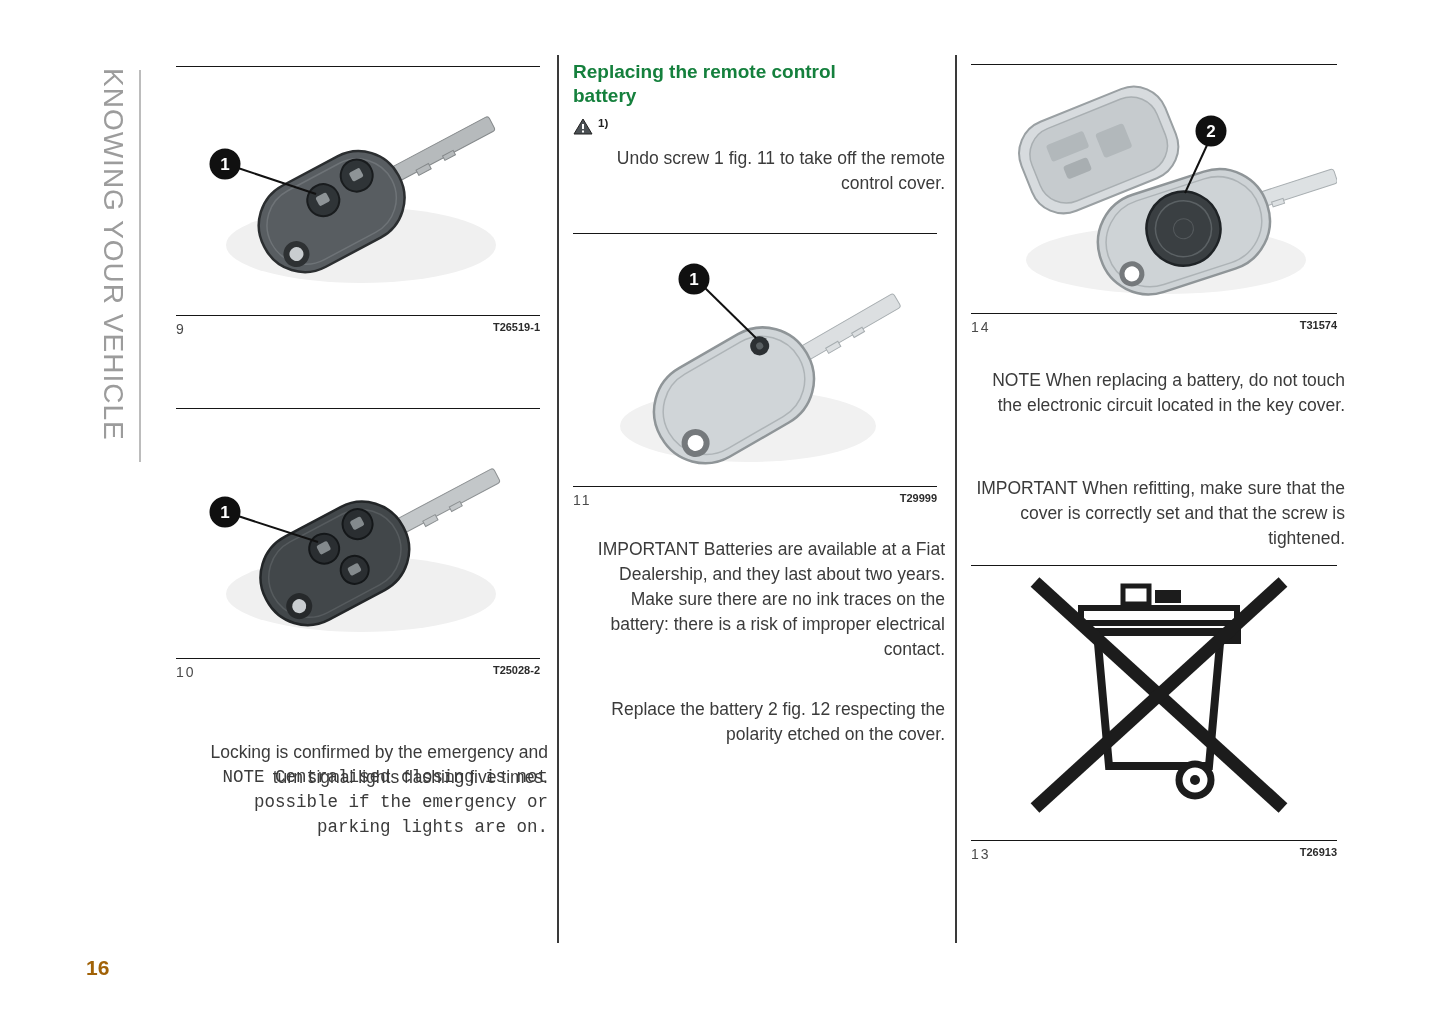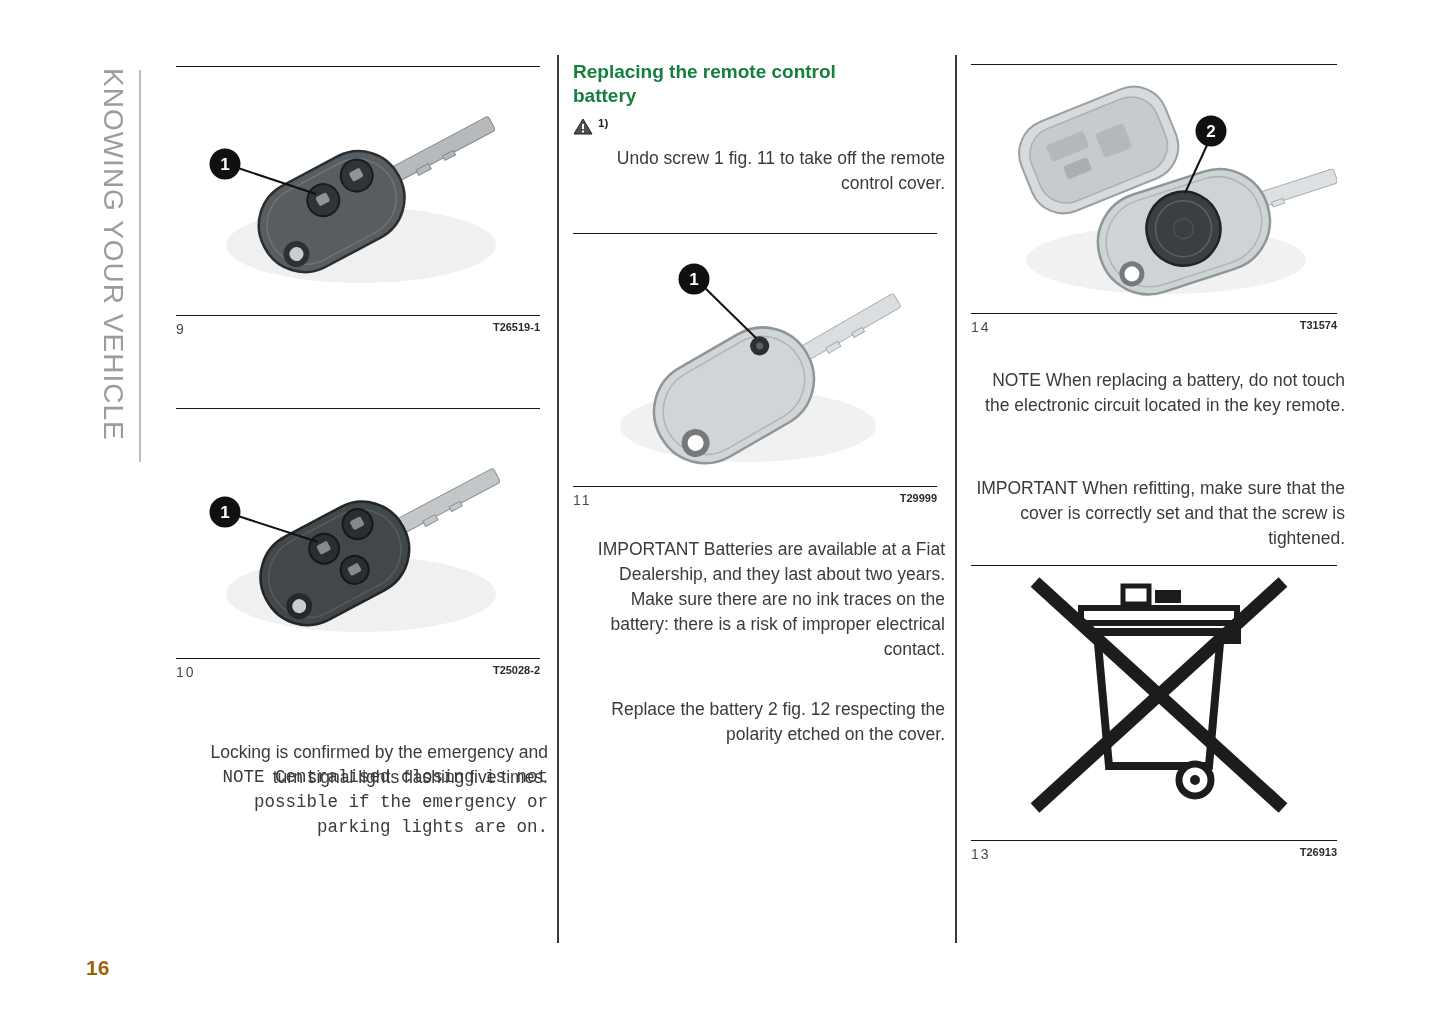--- a/index.html
+++ b/index.html
@@ -171,21 +171,21 @@
         <text class="callout-text" x="240" y="72" text-anchor="middle" font-size="17" font-weight="bold" fill="#fff">2</text>
       </svg>
     </div>
     <div class="hrule"></div>
     <div class="fig-cap">
       <span class="fig-num">14</span>
       <span class="fig-code">T31574</span>
     </div>
   </div>
 
-  <p class="para" style="left:971px;top:368px;width:374px;">NOTE When replacing a battery, do not touch the electronic circuit located in the key remote.</p>
+  <p class="para" style="left:971px;top:368px;width:374px;">NOTE When replacing a battery, do not touch the electronic circuit located in the key cover.</p>
   <p class="para" style="left:971px;top:476px;width:374px;">IMPORTANT When refitting, make sure that the cover is correctly set and that the screw is tightened.</p>
 
   <div class="figure" style="left:971px;top:565px;width:366px;">
     <div class="hrule"></div>
     <div class="fig-img" style="height:274px;">
       <svg viewBox="0 0 366 274" width="366" height="274">
         <g stroke="#1c1c1c" fill="none">
           <rect x="152" y="20" width="26" height="18" stroke-width="5"></rect>
           <rect x="184" y="24" width="26" height="13" fill="#1c1c1c" stroke="none"></rect>
           <rect x="110" y="42" width="156" height="15" stroke-width="6" fill="#ffffff"></rect>

